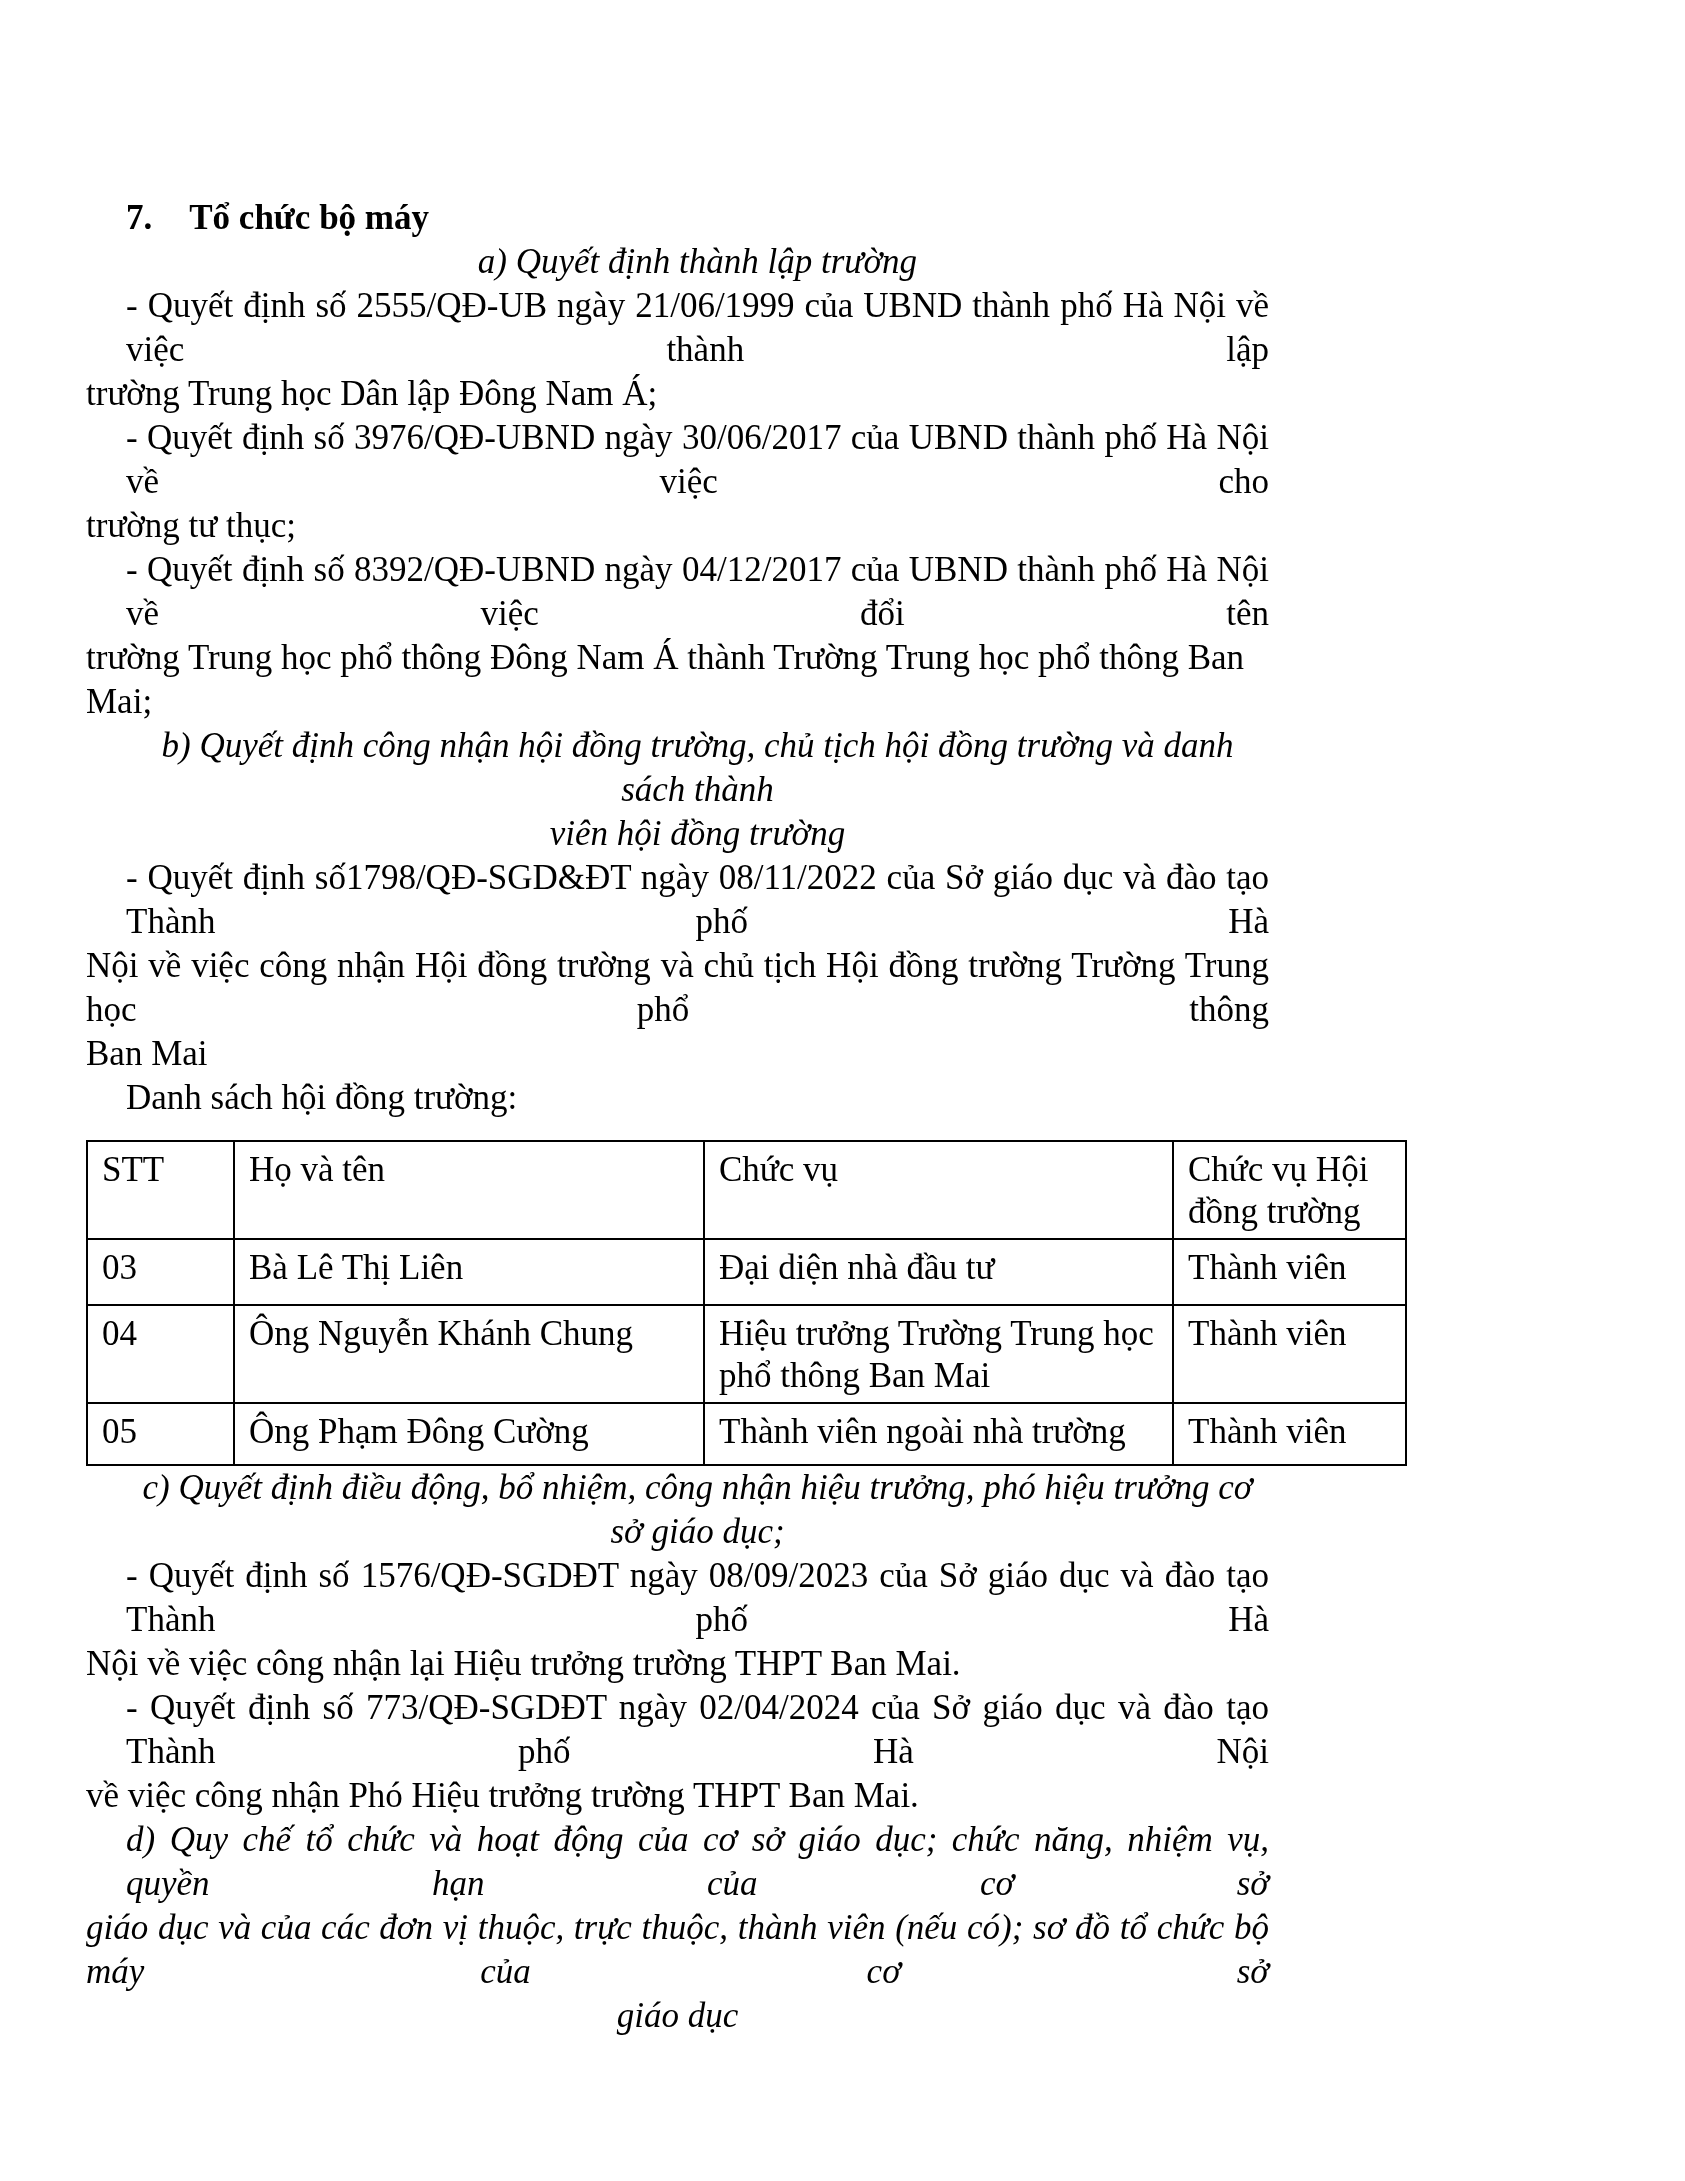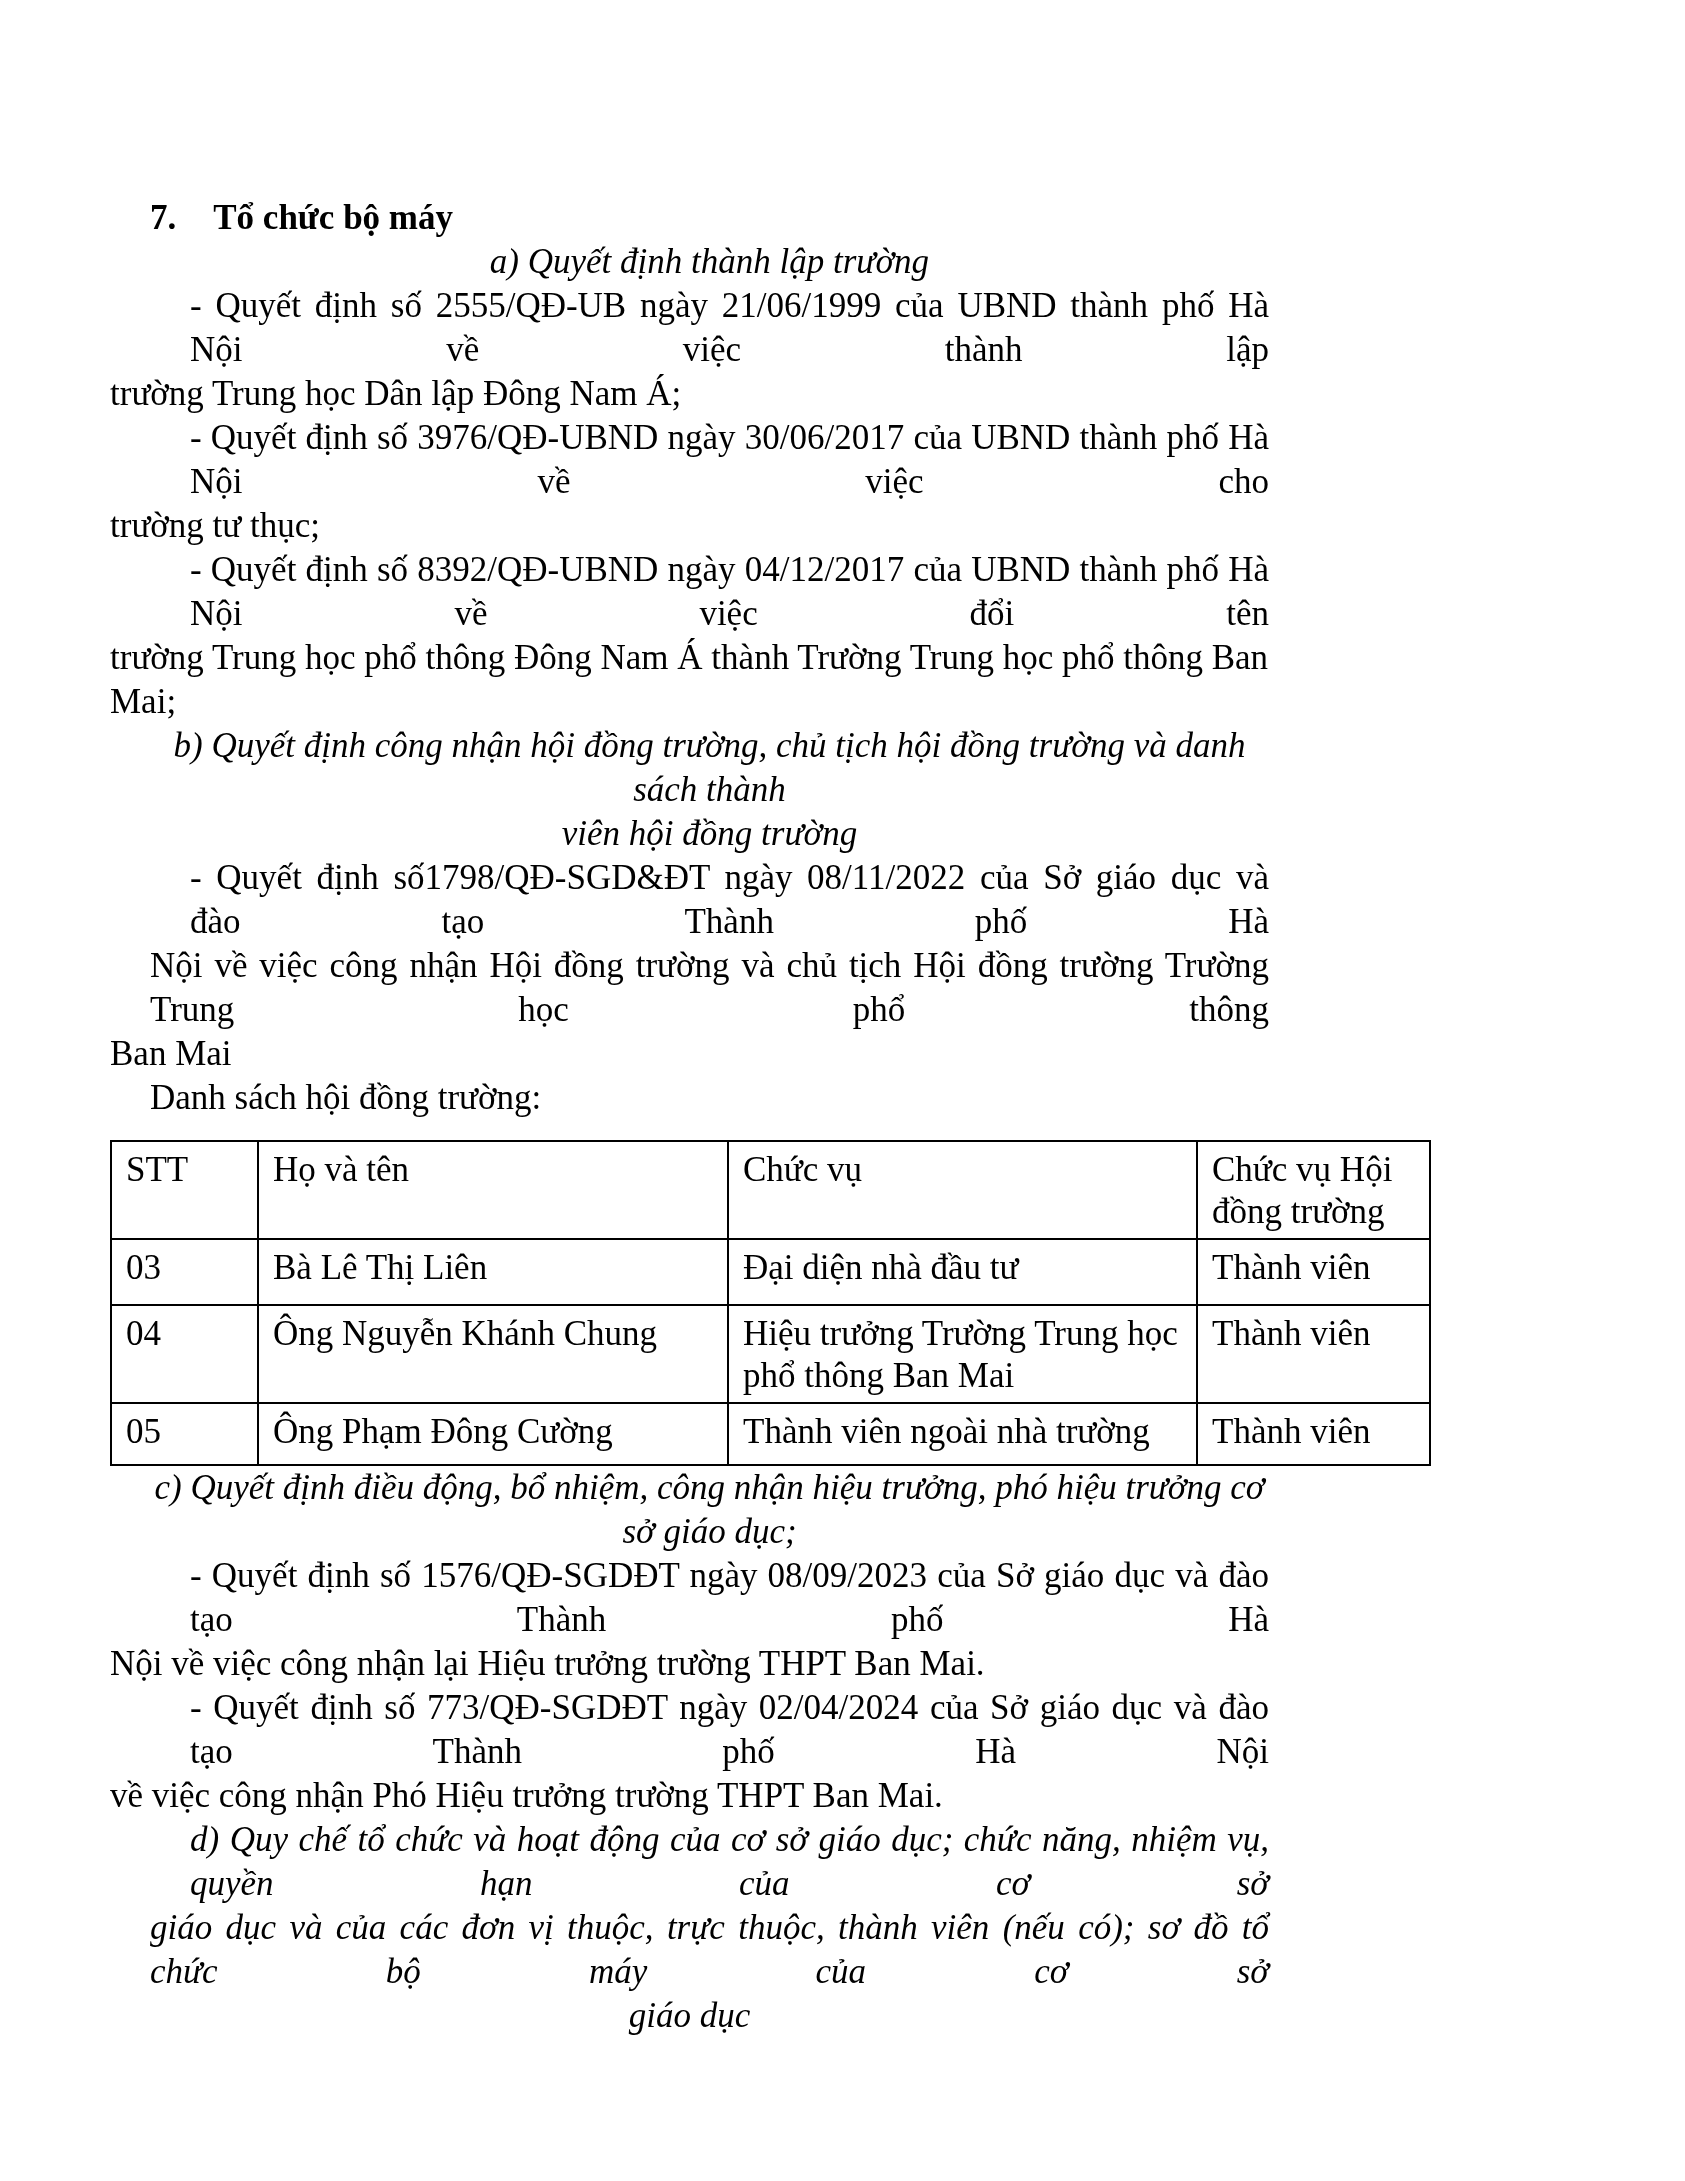--- a/index.html
+++ b/index.html
@@ -11,31 +11,31 @@
     width: 1685px;
     height: 2181px;
     overflow: hidden;
     font-family: "Liberation Serif", "DejaVu Serif", serif;
     color: #000000;
   }
   .page {
     box-sizing: border-box;
     width: 1438px;
     height: 2181px;
-    padding: 196px 169px 0 110px;
+    padding: 196px 169px 0 86px;
   }
   .ln {
     min-height: 44px;
     line-height: 44px;
     font-size: 35px;
     white-space: normal;
   }
   .ind  { padding-left: 40px; }
   .it   { font-style: italic; text-align: center; }
-  .just { text-align: justify; text-align-last: justify; margin-left: 40px; }
+  .just { text-align: justify; text-align-last: justify; }
   .heading { font-weight: bold; }
   .heading .gap { display: inline-block; width: 37px; }
 
   table.council {
     border-collapse: collapse;
     table-layout: fixed;
     width: 1319px;
     margin-top: 20px;
   }
   table.council td {

